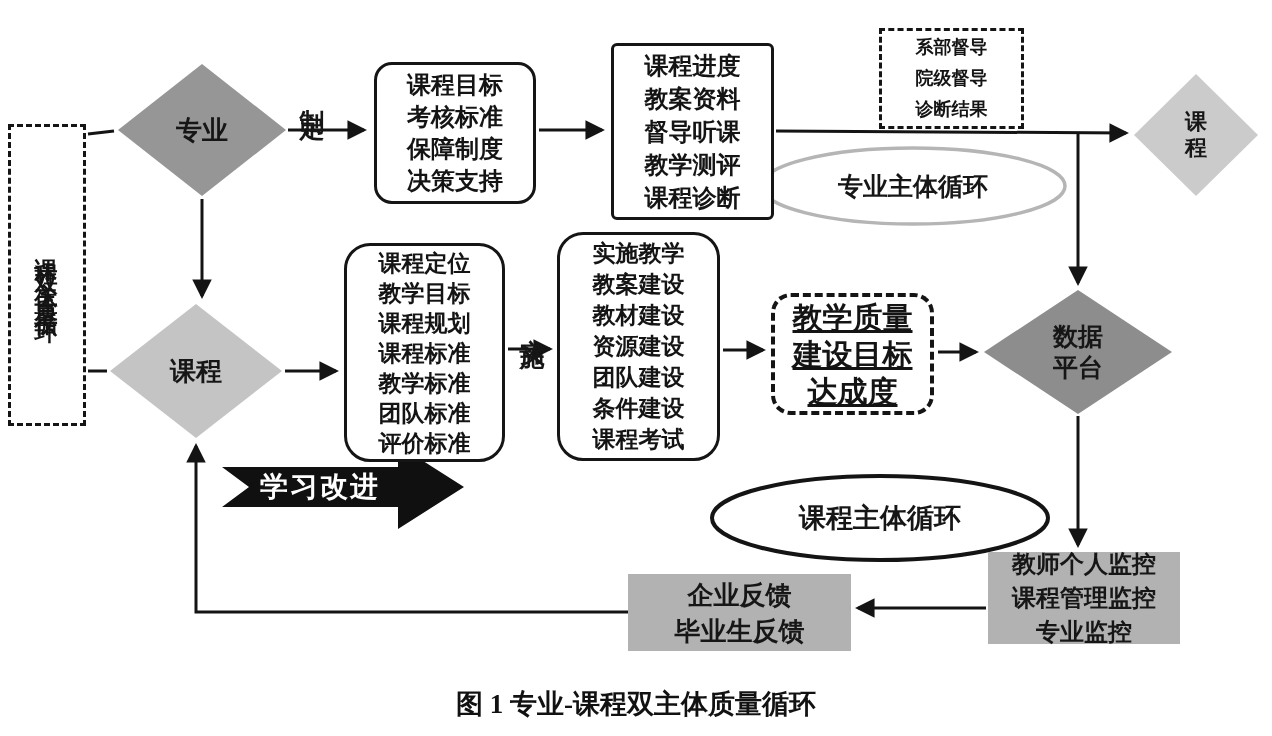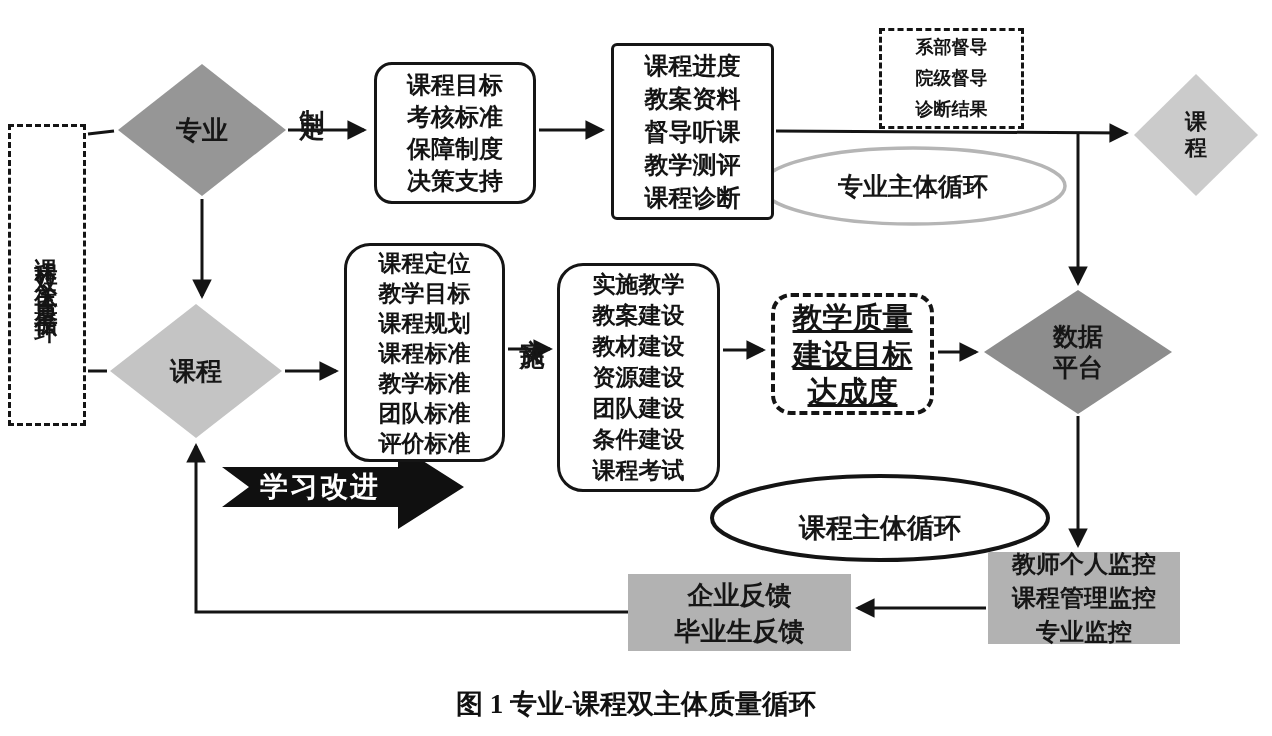--- a/index.html
+++ b/index.html
@@ -125,39 +125,39 @@
   <div class="rbox f23" style="left:344px;top:243px;width:161px;height:219px;border-radius:26px;">
     <div>课程定位</div>
     <div>教学目标</div>
     <div>课程规划</div>
     <div>课程标准</div>
     <div>教学标准</div>
     <div>团队标准</div>
     <div>评价标准</div>
   </div>
 
-  <div class="rbox" style="left:557px;top:232px;width:163px;height:229px;border-radius:26px;font-size:23px;line-height:31px;margin-top:31px;">
+  <div class="rbox" style="left:557px;top:232px;width:163px;height:229px;border-radius:26px;font-size:23px;line-height:31px;">
     <div>实施教学</div>
     <div>教案建设</div>
     <div>教材建设</div>
     <div>资源建设</div>
     <div>团队建设</div>
     <div>条件建设</div>
     <div>课程考试</div>
   </div>
 
   <div class="rbox dashed" style="left:771px;top:293px;width:163px;height:122px;border-width:4px;border-radius:20px;font-size:30px;line-height:37px;text-decoration:underline;">
     <div>教学质量</div>
     <div>建设目标</div>
     <div>达成度</div>
   </div>
 
   <div class="lbl" style="left:245px;top:469px;width:150px;height:36px;font-size:28px;color:#ffffff;letter-spacing:2px;">学习改进</div>
 
-  <div class="lbl" style="left:760px;top:500px;width:240px;height:36px;font-size:27px;margin-top:10px;">课程主体循环</div>
+  <div class="lbl" style="left:760px;top:500px;width:240px;height:36px;font-size:27px;">课程主体循环</div>
 
   <div class="gbox" style="left:988px;top:552px;width:192px;height:92px;font-size:24px;line-height:34px;font-weight:600;">
     <div>教师个人监控</div>
     <div>课程管理监控</div>
     <div>专业监控</div>
   </div>
 
   <div class="gbox" style="left:628px;top:574px;width:223px;height:77px;font-size:26px;line-height:36px;">
     <div>企业反馈</div>
     <div>毕业生反馈</div>

